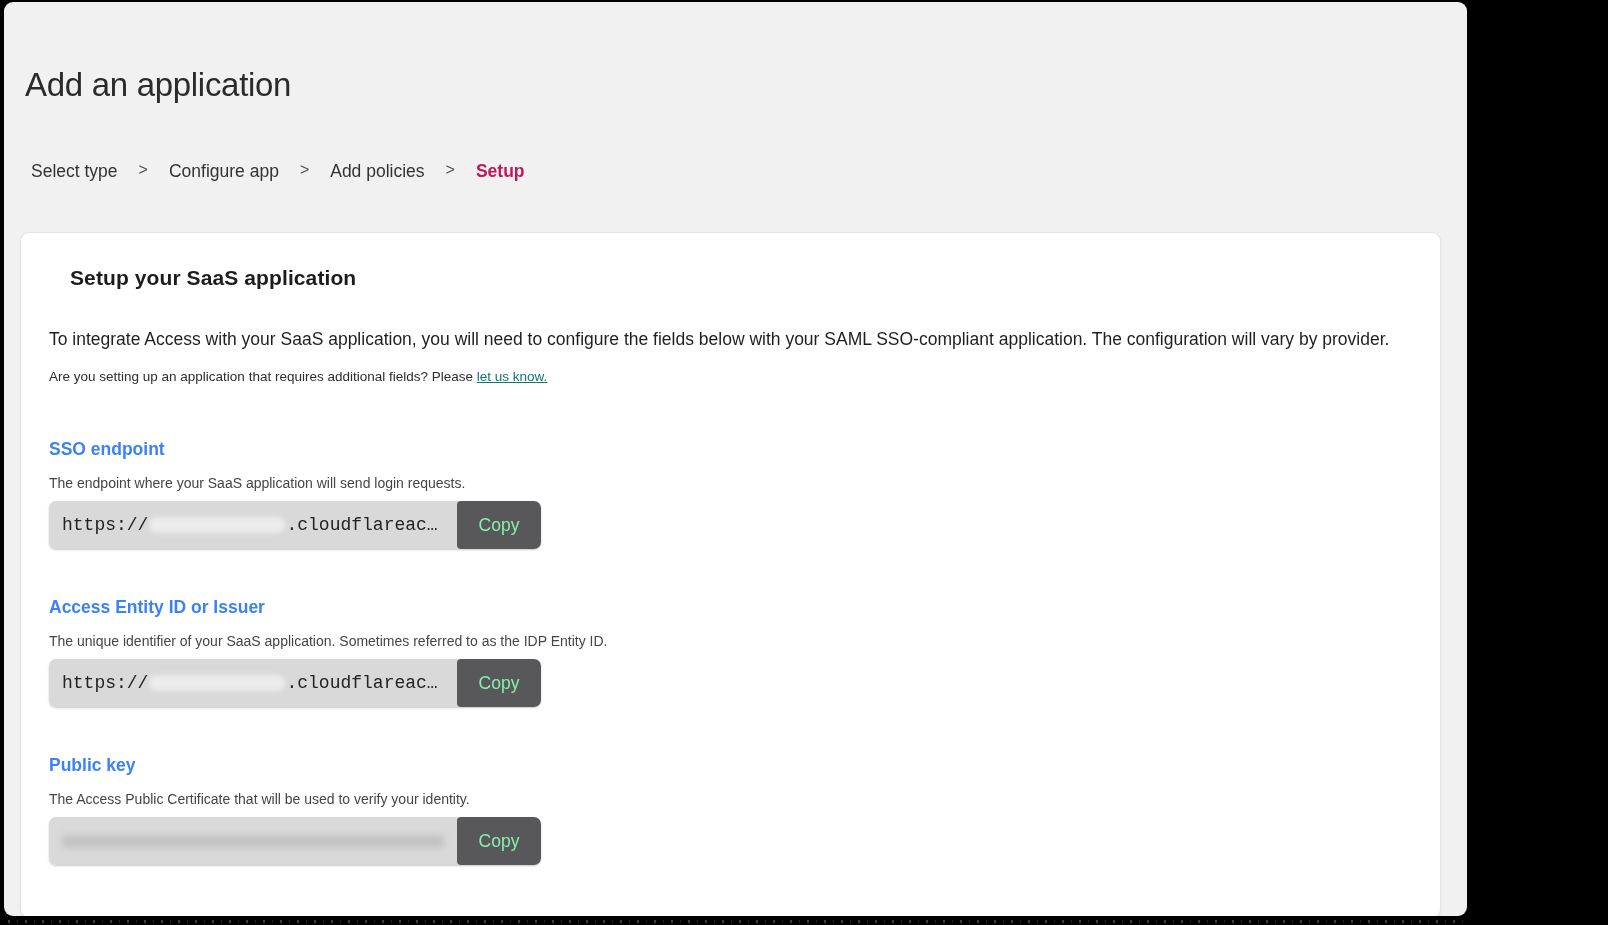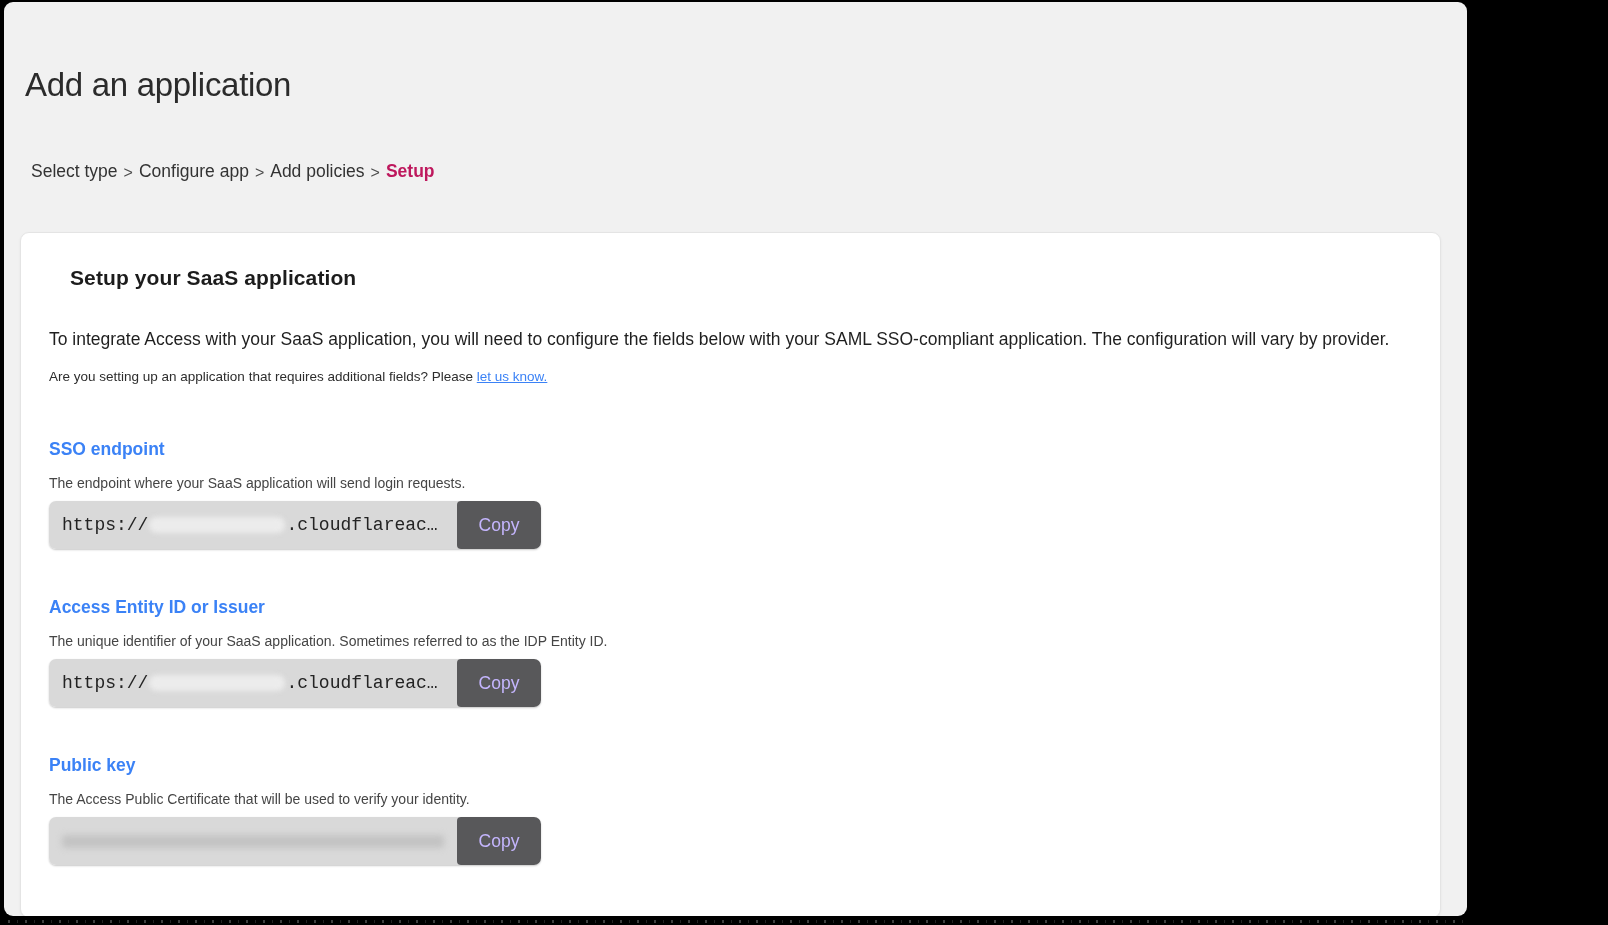--- a/index.html
+++ b/index.html
@@ -45,40 +45,40 @@
     background:#0b55c9; color:#fff;
     border:none; border-radius:7px;
     font-size:15.5px; font-family:"Liberation Sans", sans-serif;
     display:flex; align-items:center; justify-content:center;
     cursor:pointer;
   }
 
   
   .breadcrumb {
     margin:57px 20px 0 27px;
-    display:flex; align-items:flex-end; gap:6px;
+    display:flex; align-items:flex-start; gap:21px;
     font-size:17.5px; color:#333;
   }
   .crumb { cursor:pointer; }
   .crumb-sep { color:#4d4d4d; font-size:16px; }
   .crumb-current { font-weight:700; color:#be185d; }
 
   
   .card {
     margin:50px 26px 0 16px;
     background:#fff;
     border:1px solid #e4e4e4;
     border-radius:9px;
     padding:33px 30px 52px 28px;
     box-shadow:0 1px 3px rgba(0,0,0,0.05);
   }
   .card-heading { font-size:21px; font-weight:700; color:#1c1c1c; letter-spacing:0.1px;margin-left:21px; }
   .card-intro { margin-top:39px; font-size:17.5px; color:#1f1f1f; }
   .card-note { margin-top:19px; font-size:13.5px; color:#2d2d2d; }
-  .card-note a { color:#3b82f6; text-decoration:underline; cursor:pointer; }
+  .card-note a { color:#0f766e; text-decoration:underline; cursor:pointer; }
 
   
   .field { margin-top:48px; }
   .field:first-of-type { margin-top:55px; }
   .field-label { font-size:17.5px; font-weight:700; color:#3b82f6; }
   .field-desc { margin-top:15px; font-size:14px; color:#454545; }
   .value-row {
     margin-top:10px;
     display:flex; align-items:stretch;
     width:492px; height:48px;
@@ -107,21 +107,21 @@
   .redact-full {
     display:inline-block;
     width:382px; height:13px;
     background:#c3c3c3;
     border-radius:3px;
     filter:blur(3px);
     flex:none;
   }
   .copy-button {
     width:84px; flex:none;
-    background:#58585a; color:#c4b5fd;
+    background:#58585a; color:#86efac;
     border:none;
     border-radius:4px 7px 7px 4px;
     margin-left:-2px;
     font-size:17.5px; font-family:"Liberation Sans", sans-serif;
     cursor:pointer;
   }
 </style>
 </head>
 <body>
 

